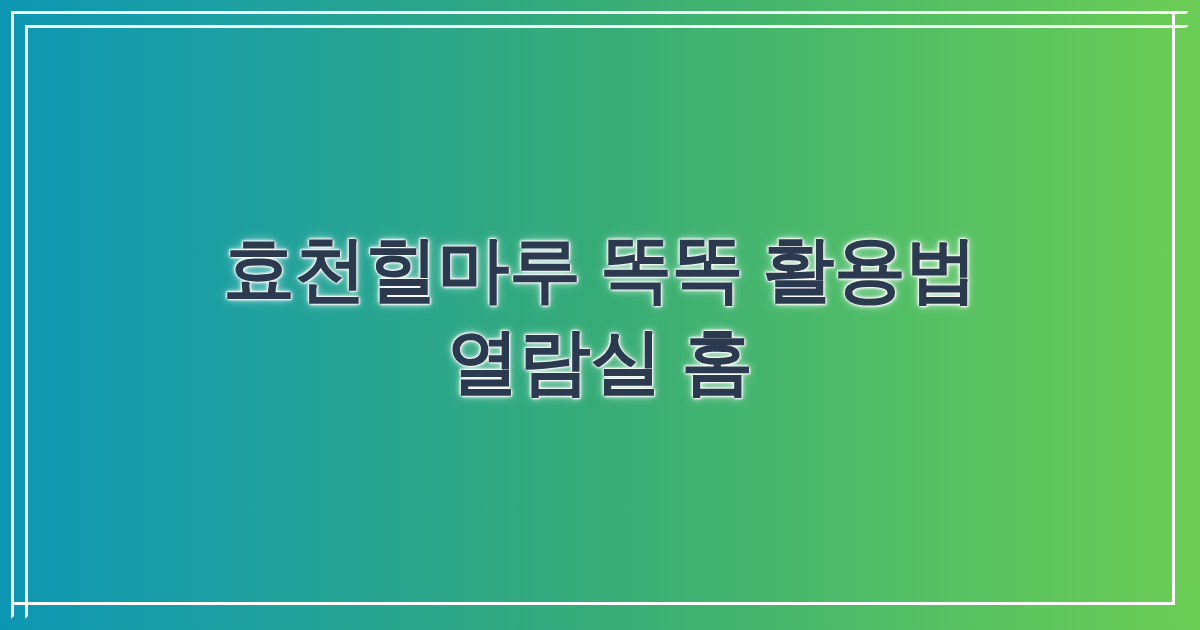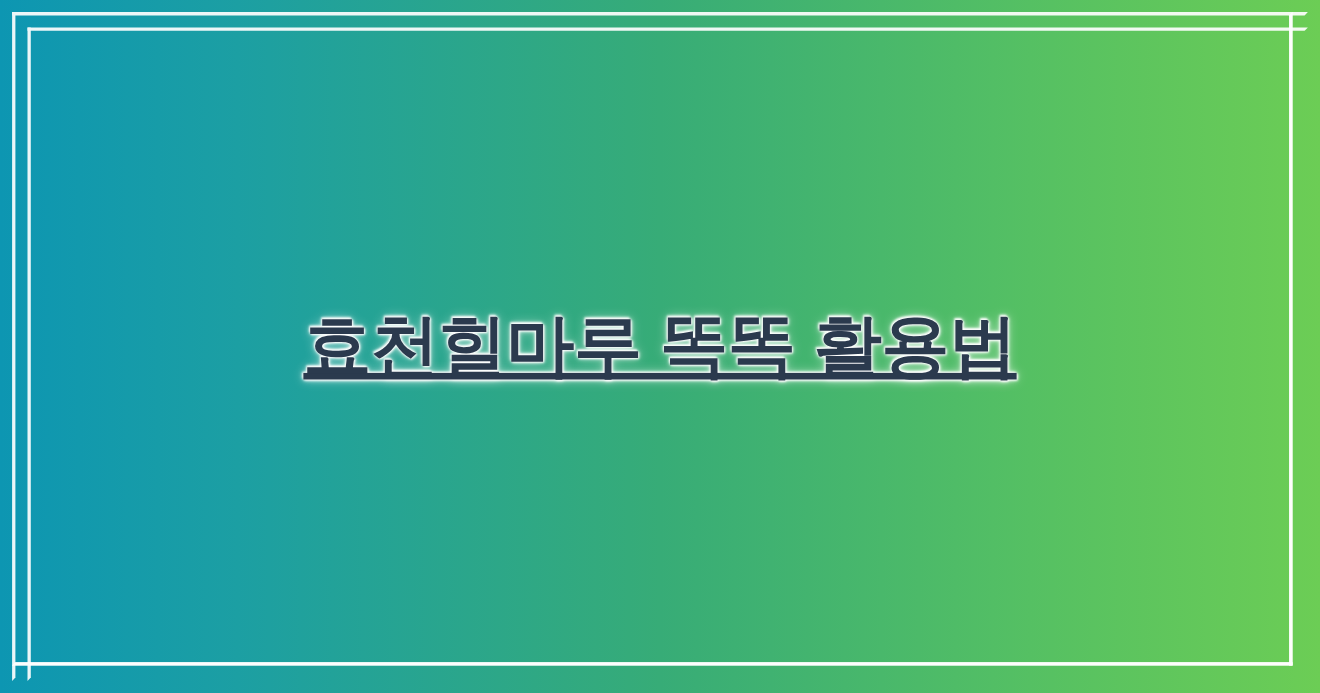--- a/index.html
+++ b/index.html
@@ -84,39 +84,39 @@
     height: 630px;
     display: flex;
     flex-direction: column;
     align-items: center;
     justify-content: center;
     text-align: center;
   }
 
   .title-line {
     color: #2b3a4e;
-    font-size: 62px;
+    font-size: 72px;
     font-weight: bold;
     line-height: 1.28;
     letter-spacing: -0.5px;
     white-space: nowrap;
     text-shadow:
       0 0 2px rgba(255,255,255,0.95),
       0 0 5px rgba(255,255,255,0.85),
       0 0 11px rgba(255,255,255,0.55),
       1px 1px 2px rgba(255,255,255,0.9),
       -1px -1px 2px rgba(255,255,255,0.9);
-    text-decoration: underline;
   }
 </style>
 </head>
 <body>
 
 <div id="thumbnail-card">
 
   <div class="frame frame-outer"></div>
   <div class="frame frame-inner"></div>
 
   <div id="title-block">
     <div class="title-line">효천힐마루 똑똑 활용법</div>
+    <div class="title-line">열람실 홈</div>
   </div>
 
 </div>
 
 </body></html>

